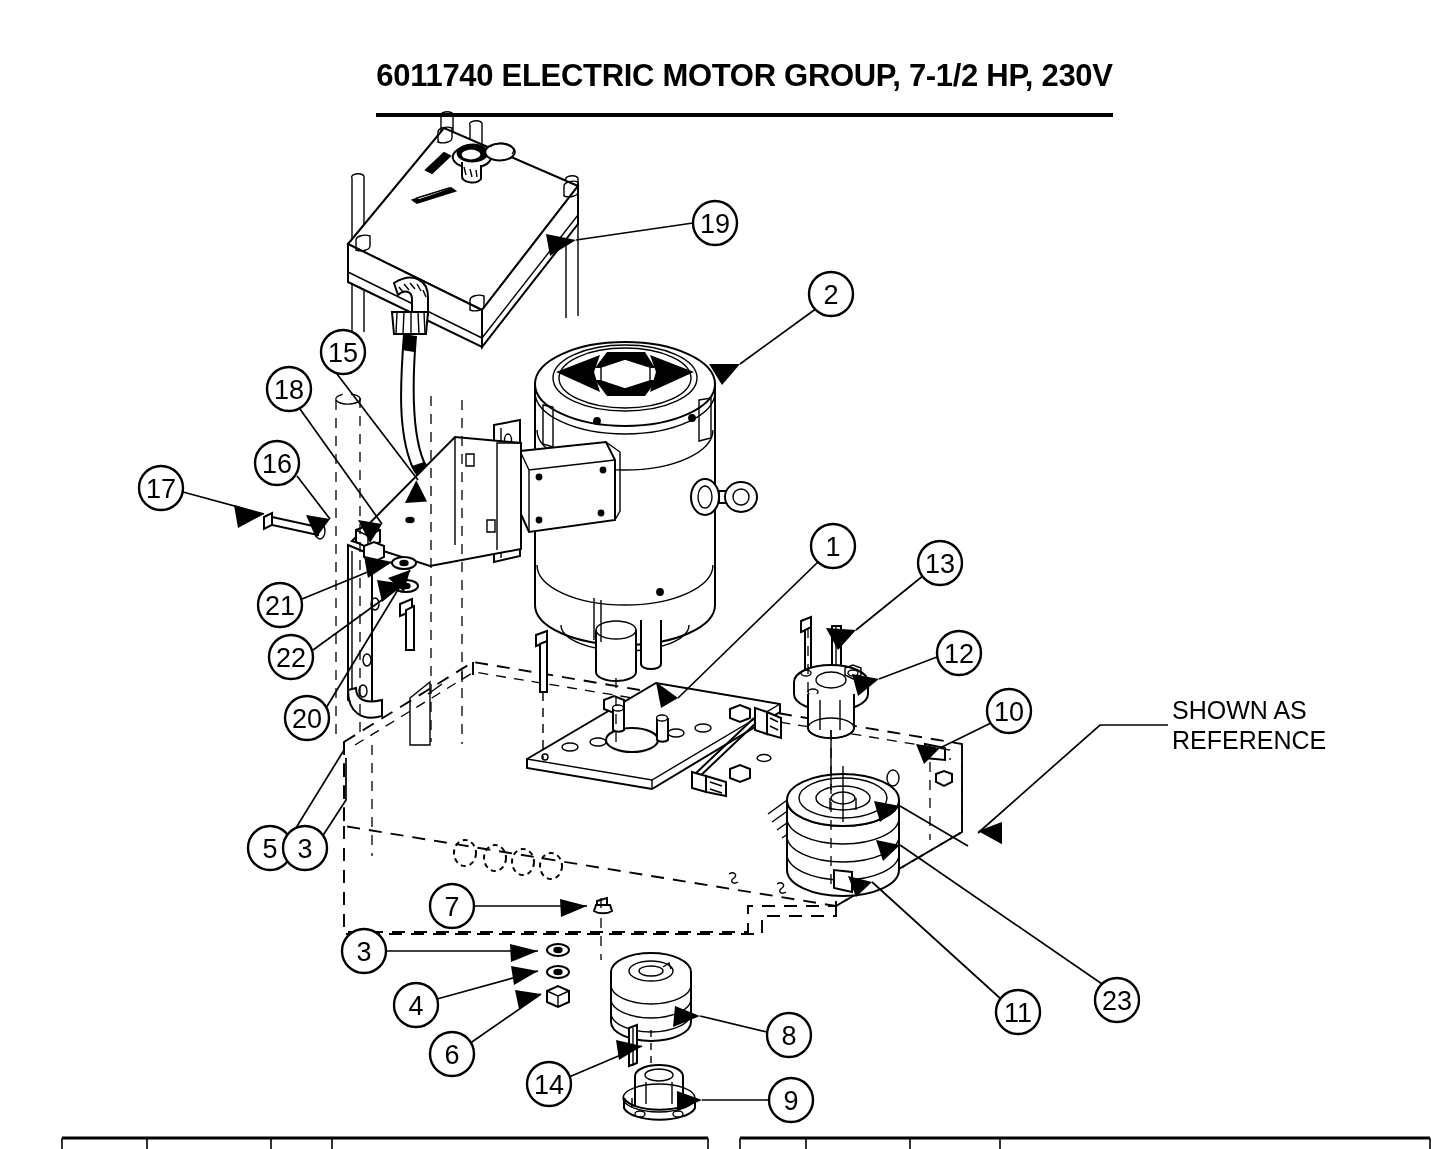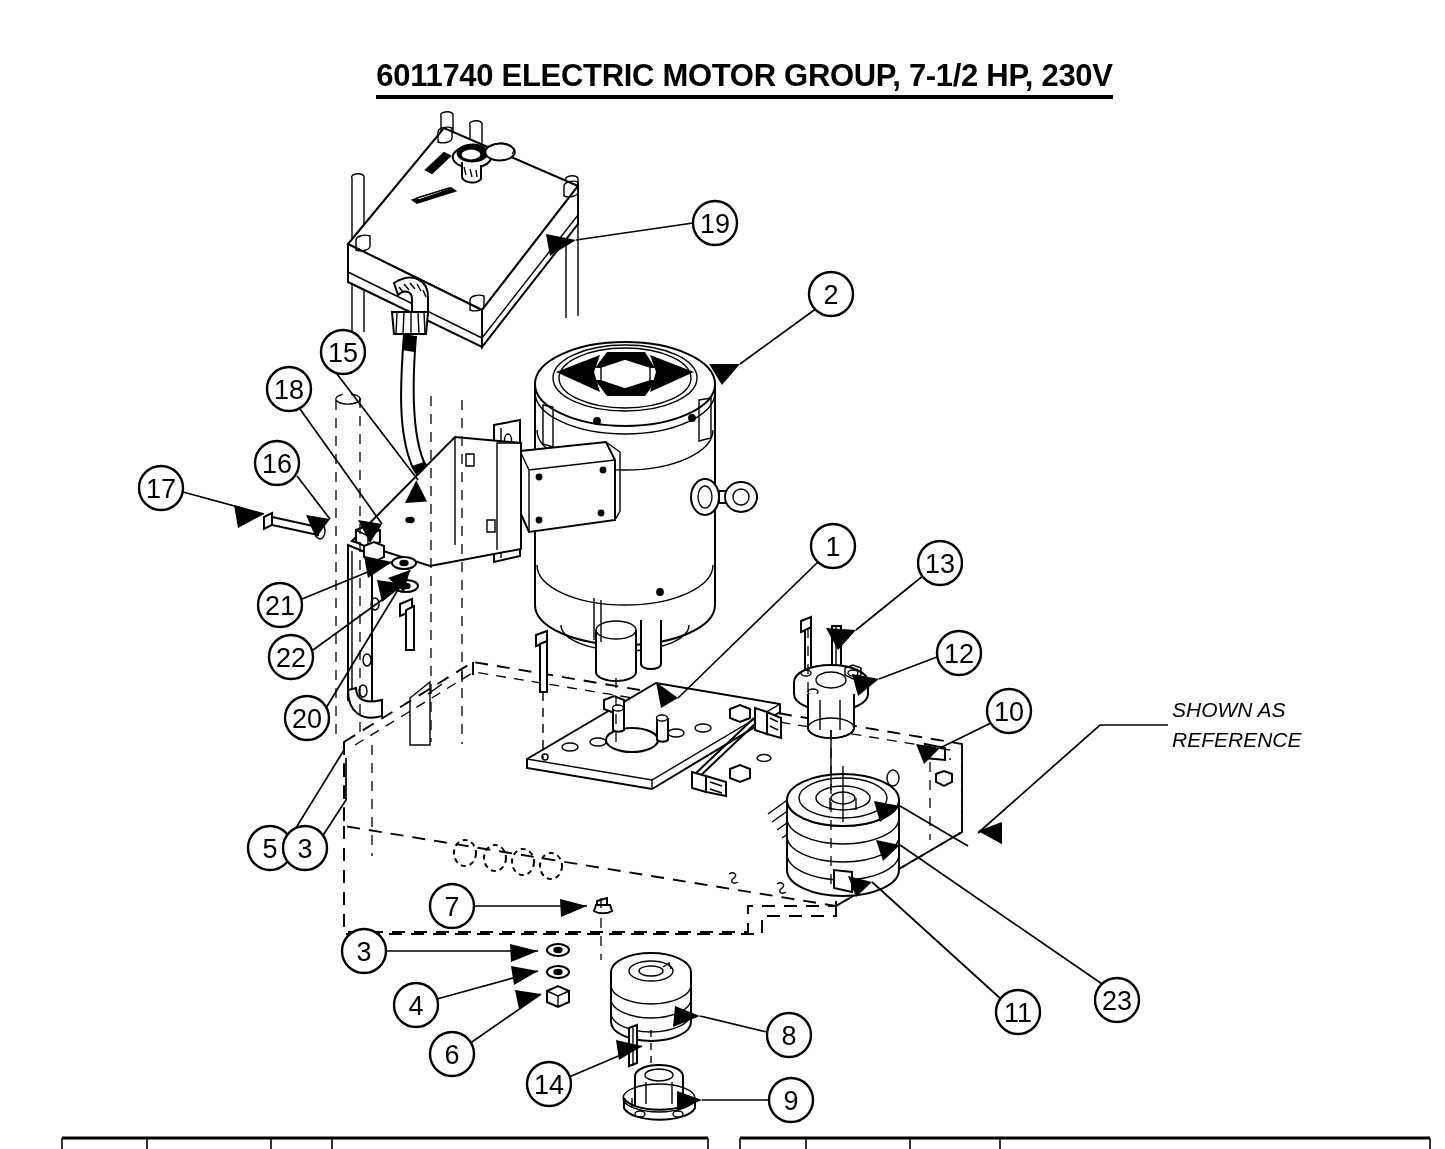--- a/index.html
+++ b/index.html
@@ -26,37 +26,36 @@
     width: 1445px;
     text-align: center;
     font-size: 31px;
     font-weight: bold;
     letter-spacing: -0.3px;
     font-family: "Liberation Sans", sans-serif;
     white-space: nowrap;
   }
   #diagram-title span.ul {
     border-bottom: 4px solid #000;
-    padding-bottom: 2px;
+    padding-bottom: 20px;
     margin-left: 44px;
   }
   #svg-root {
     position: absolute;
     left: 0;
     top: 0;
   }
   .ref-note {
     position: absolute;
     left: 1172px;
     top: 695px;
-    font-size: 21px;
+    font-size: 25px;
     line-height: 30px;
     font-family: "Liberation Sans", sans-serif;
     white-space: pre-line;
-    font-style: italic;
   }
   .cal-txt {
     font-family: "Liberation Sans", sans-serif;
     font-size: 27px;
     text-anchor: middle;
     dominant-baseline: central;
     fill: #000;
   }
   .cal-circ {
     fill: #ffffff;

